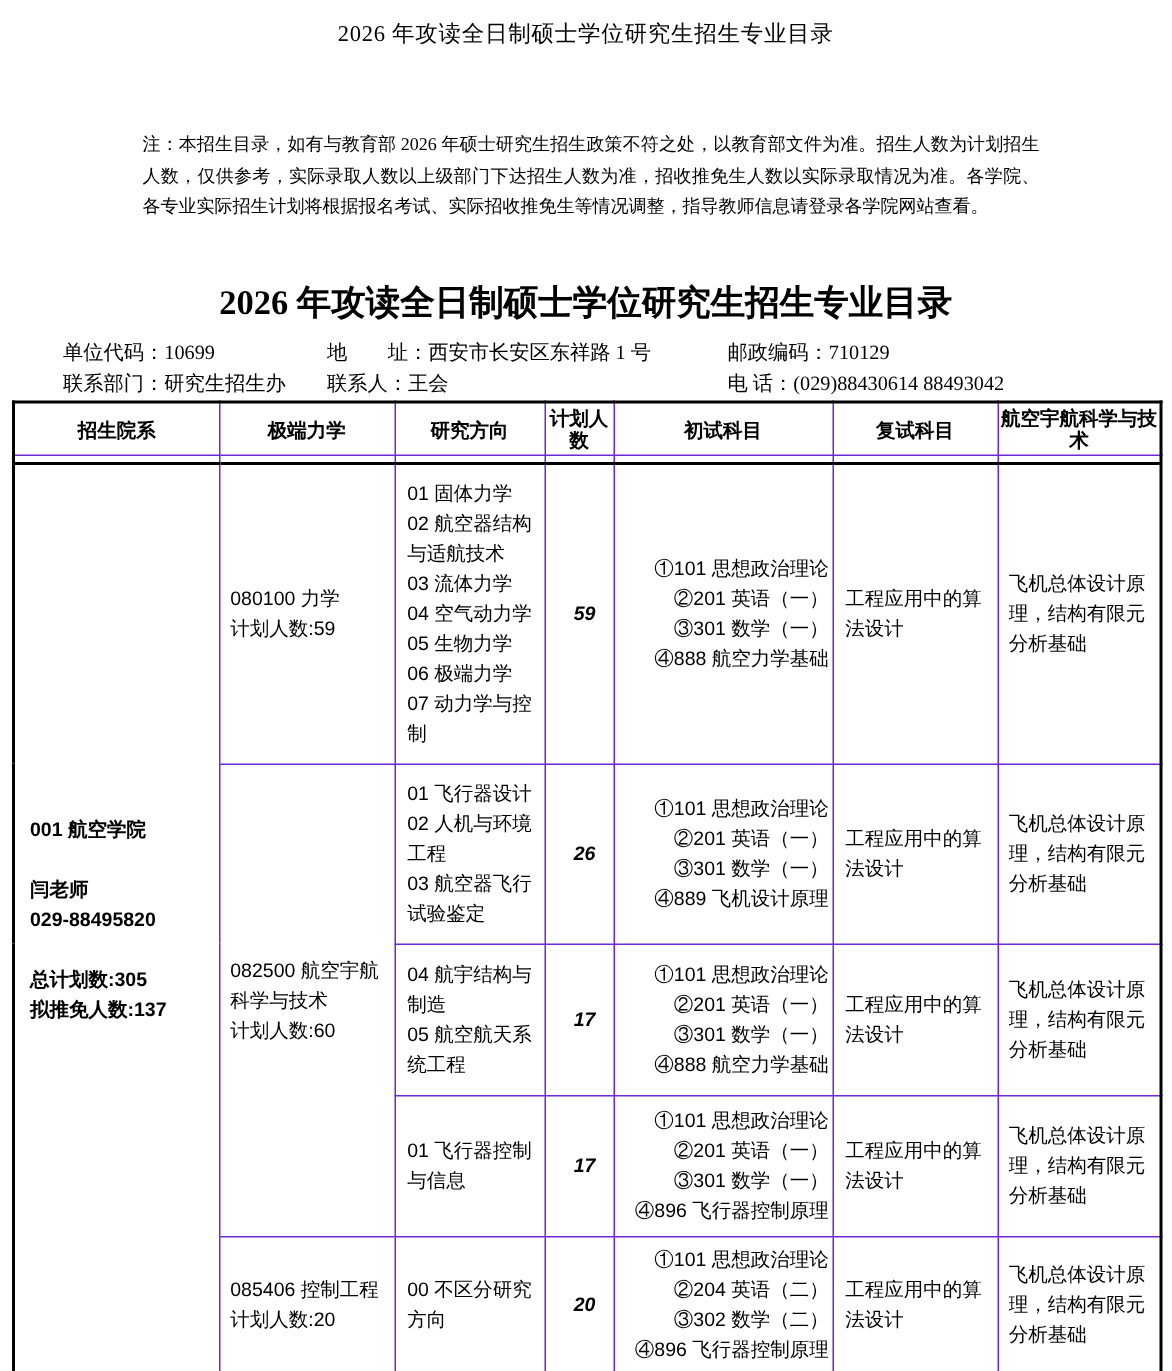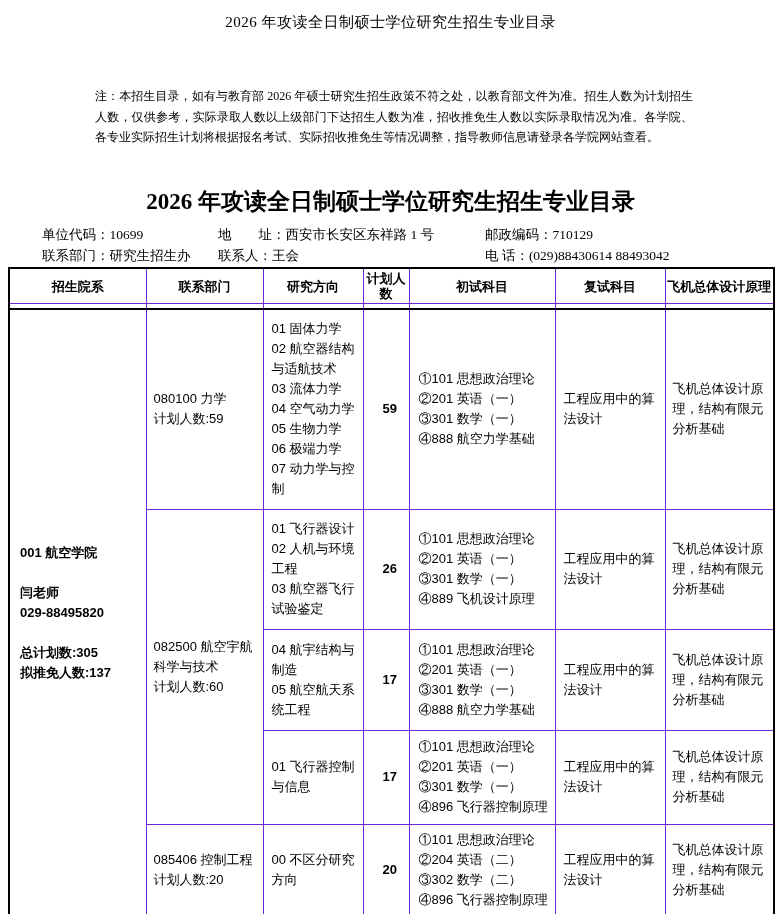--- a/index.html
+++ b/index.html
@@ -41,22 +41,22 @@
   }
   thead th {
     font-weight: bold; text-align: center;
     padding: 2px 1px; line-height: 15px; height: 26px;
   }
   tr.sep td { height: 4px; padding: 0; border-bottom: 2px solid #000; }
   .multiline { white-space: pre-line; }
   td.college { font-weight: bold; padding-left: 10px; padding-right: 4px; }
   td.major   { font-weight: normal; padding-left: 7px;  padding-right: 4px; }
   td.dir     { padding-left: 8px; padding-right: 3px; }
-  td.num     { font-weight: bold; text-align: right; padding: 2px 19px; }
-  td.exam    { padding-left: 9px; padding-right: 2px; }
+  td.num     { font-weight: bold; text-align: right; padding: 2px 19px; font-style: italic; }
+  td.exam    { padding-left: 9px; padding-right: 2px; text-align: right; }
   td.retest  { padding-left: 8px; padding-right: 3px; }
   td.equiv   { padding-left: 7px; padding-right: 3px; }
   tr.r1 { height: 200px; }
   tr.r2 { height: 120px; }
   tr.r3 { height: 101px; }
   tr.r4 { height: 94px; }
   tr.r5 { height: 92px; }
 </style>
 </head>
 <body>
@@ -86,26 +86,26 @@
       <col style="width:117px">
       <col style="width:100px">
     <col style="width:46px">
       <col style="width:146px">
       <col style="width:110px">
       <col style="width:109px">
   </colgroup>
   <thead>
     <tr>
       <th>招生院系</th>
-      <th>联系部门</th>
+      <th>极端力学</th>
       <th>研究方向</th>
       <th>计划人数</th>
       <th>初试科目</th>
       <th>复试科目</th>
-      <th>飞机总体设计原理</th>
+      <th>航空宇航科学与技术</th>
     </tr>
     <tr class="sep">
       <td></td>
         <td></td>
         <td></td>
         <td></td>
         <td></td>
         <td></td>
         <td></td>
     </tr>

